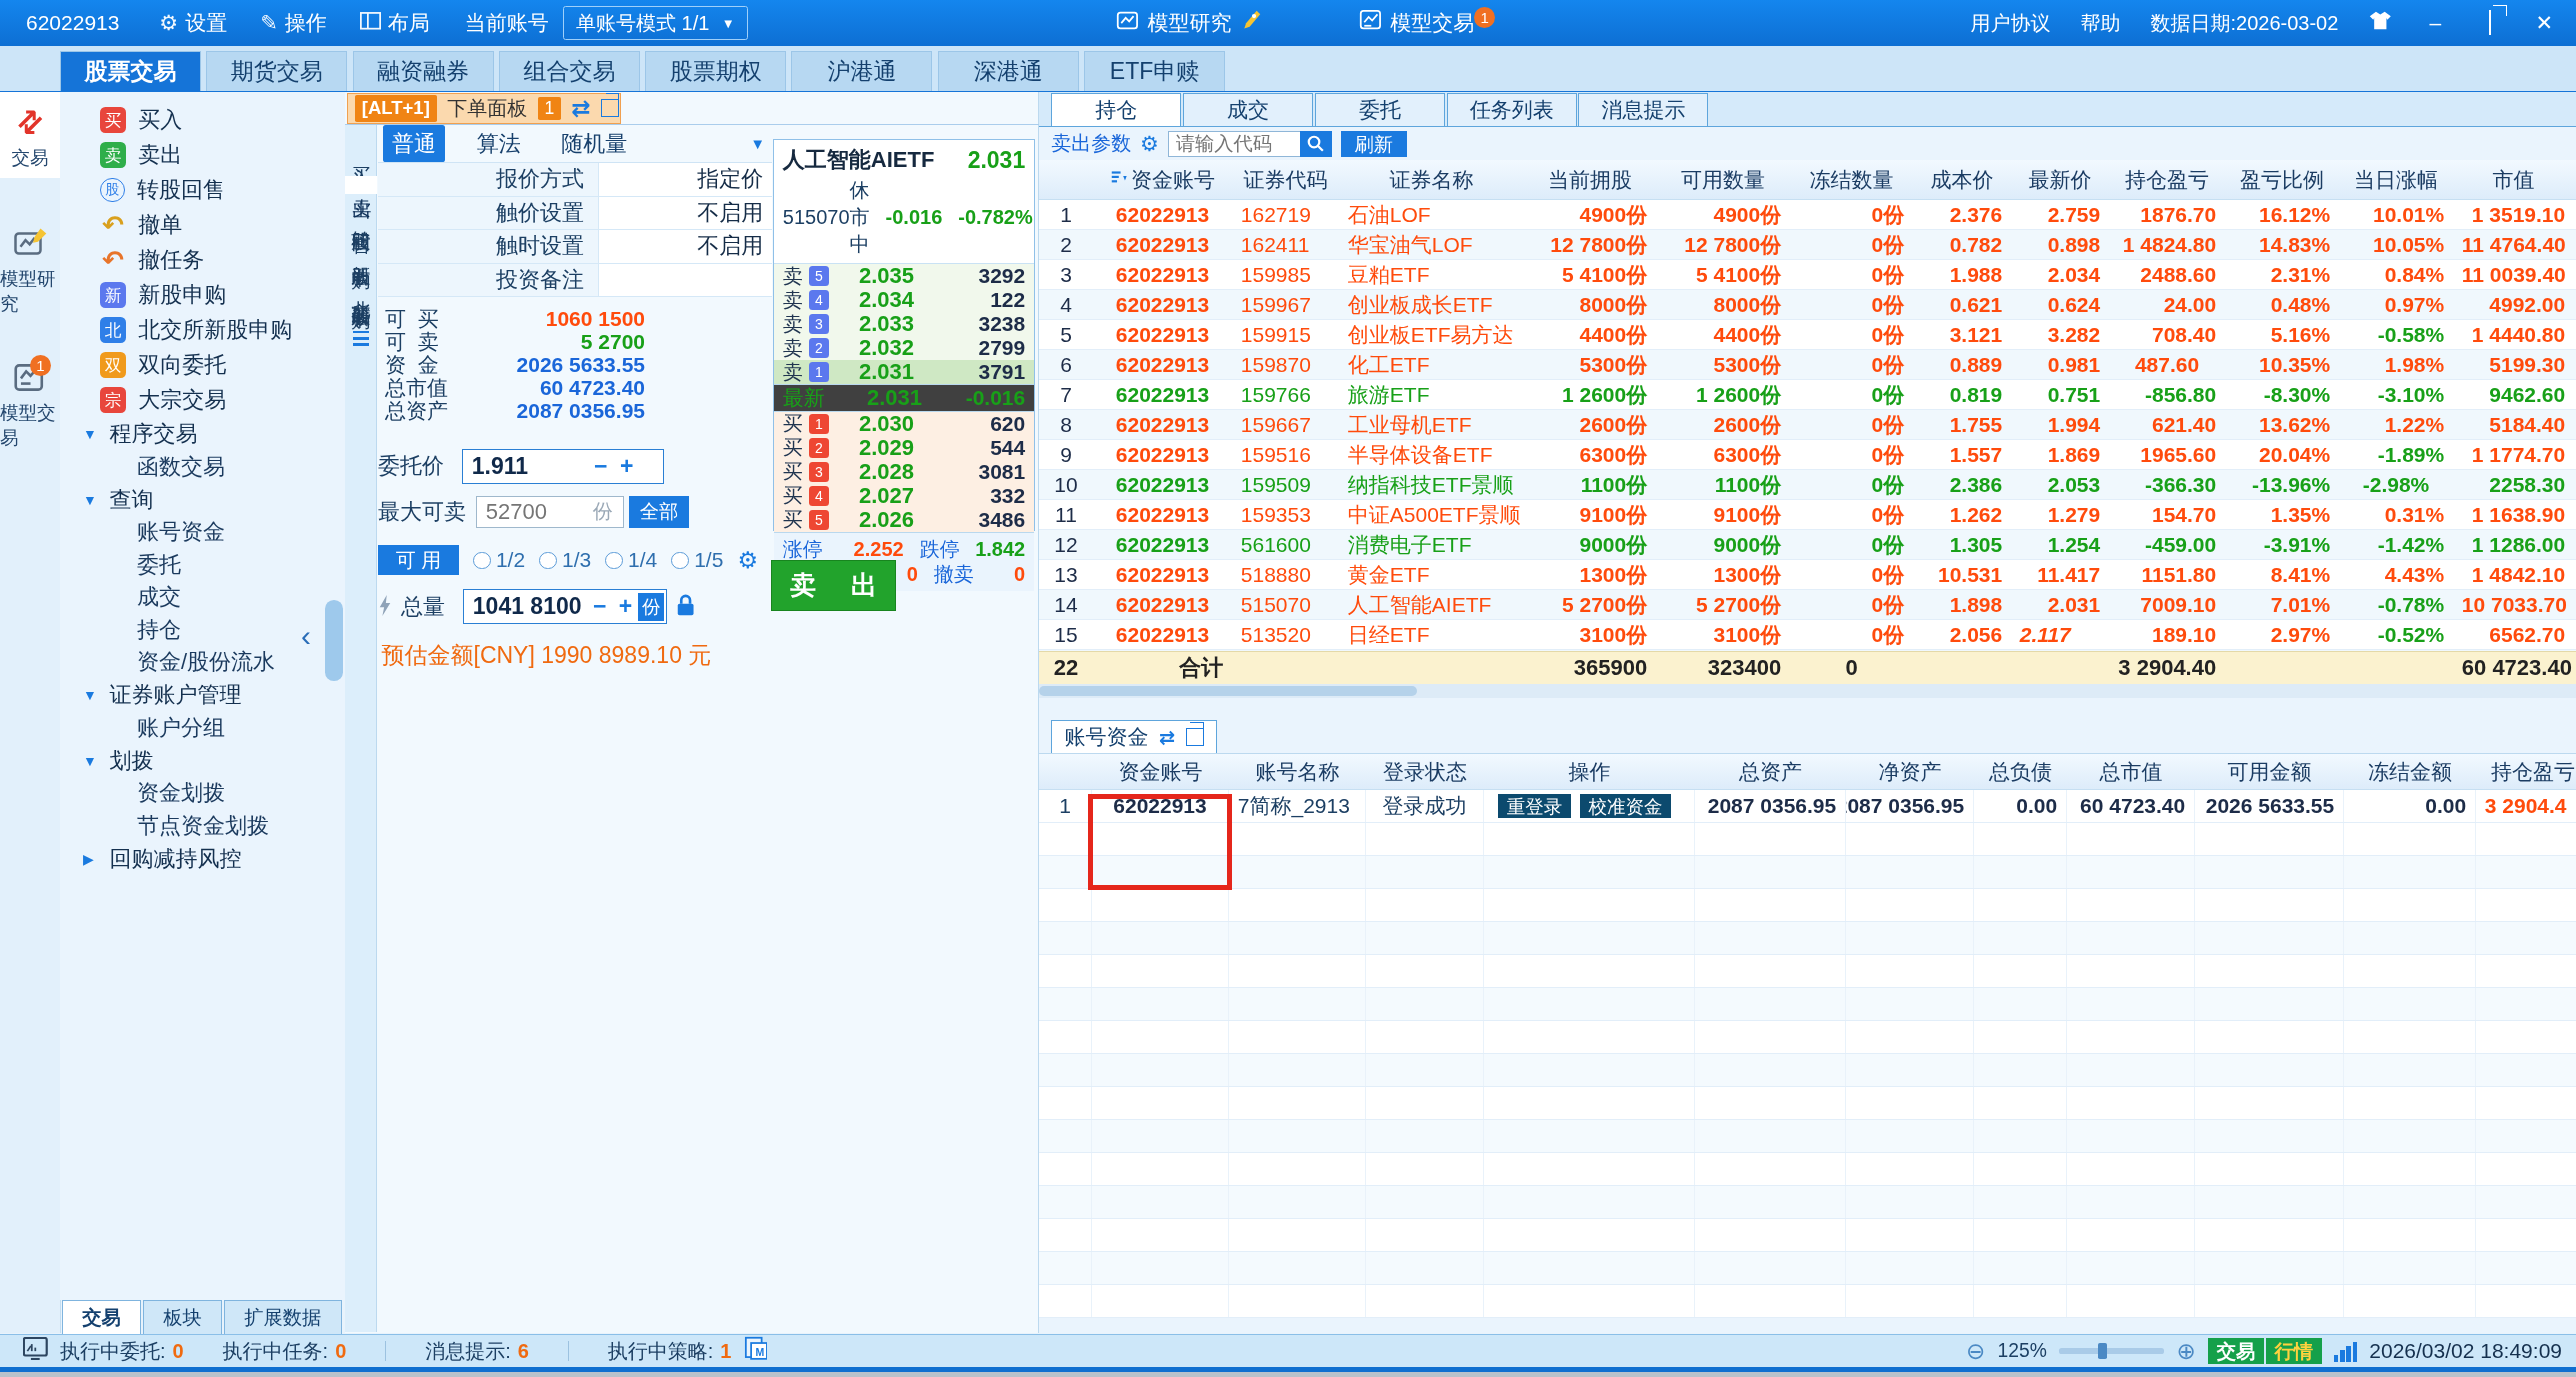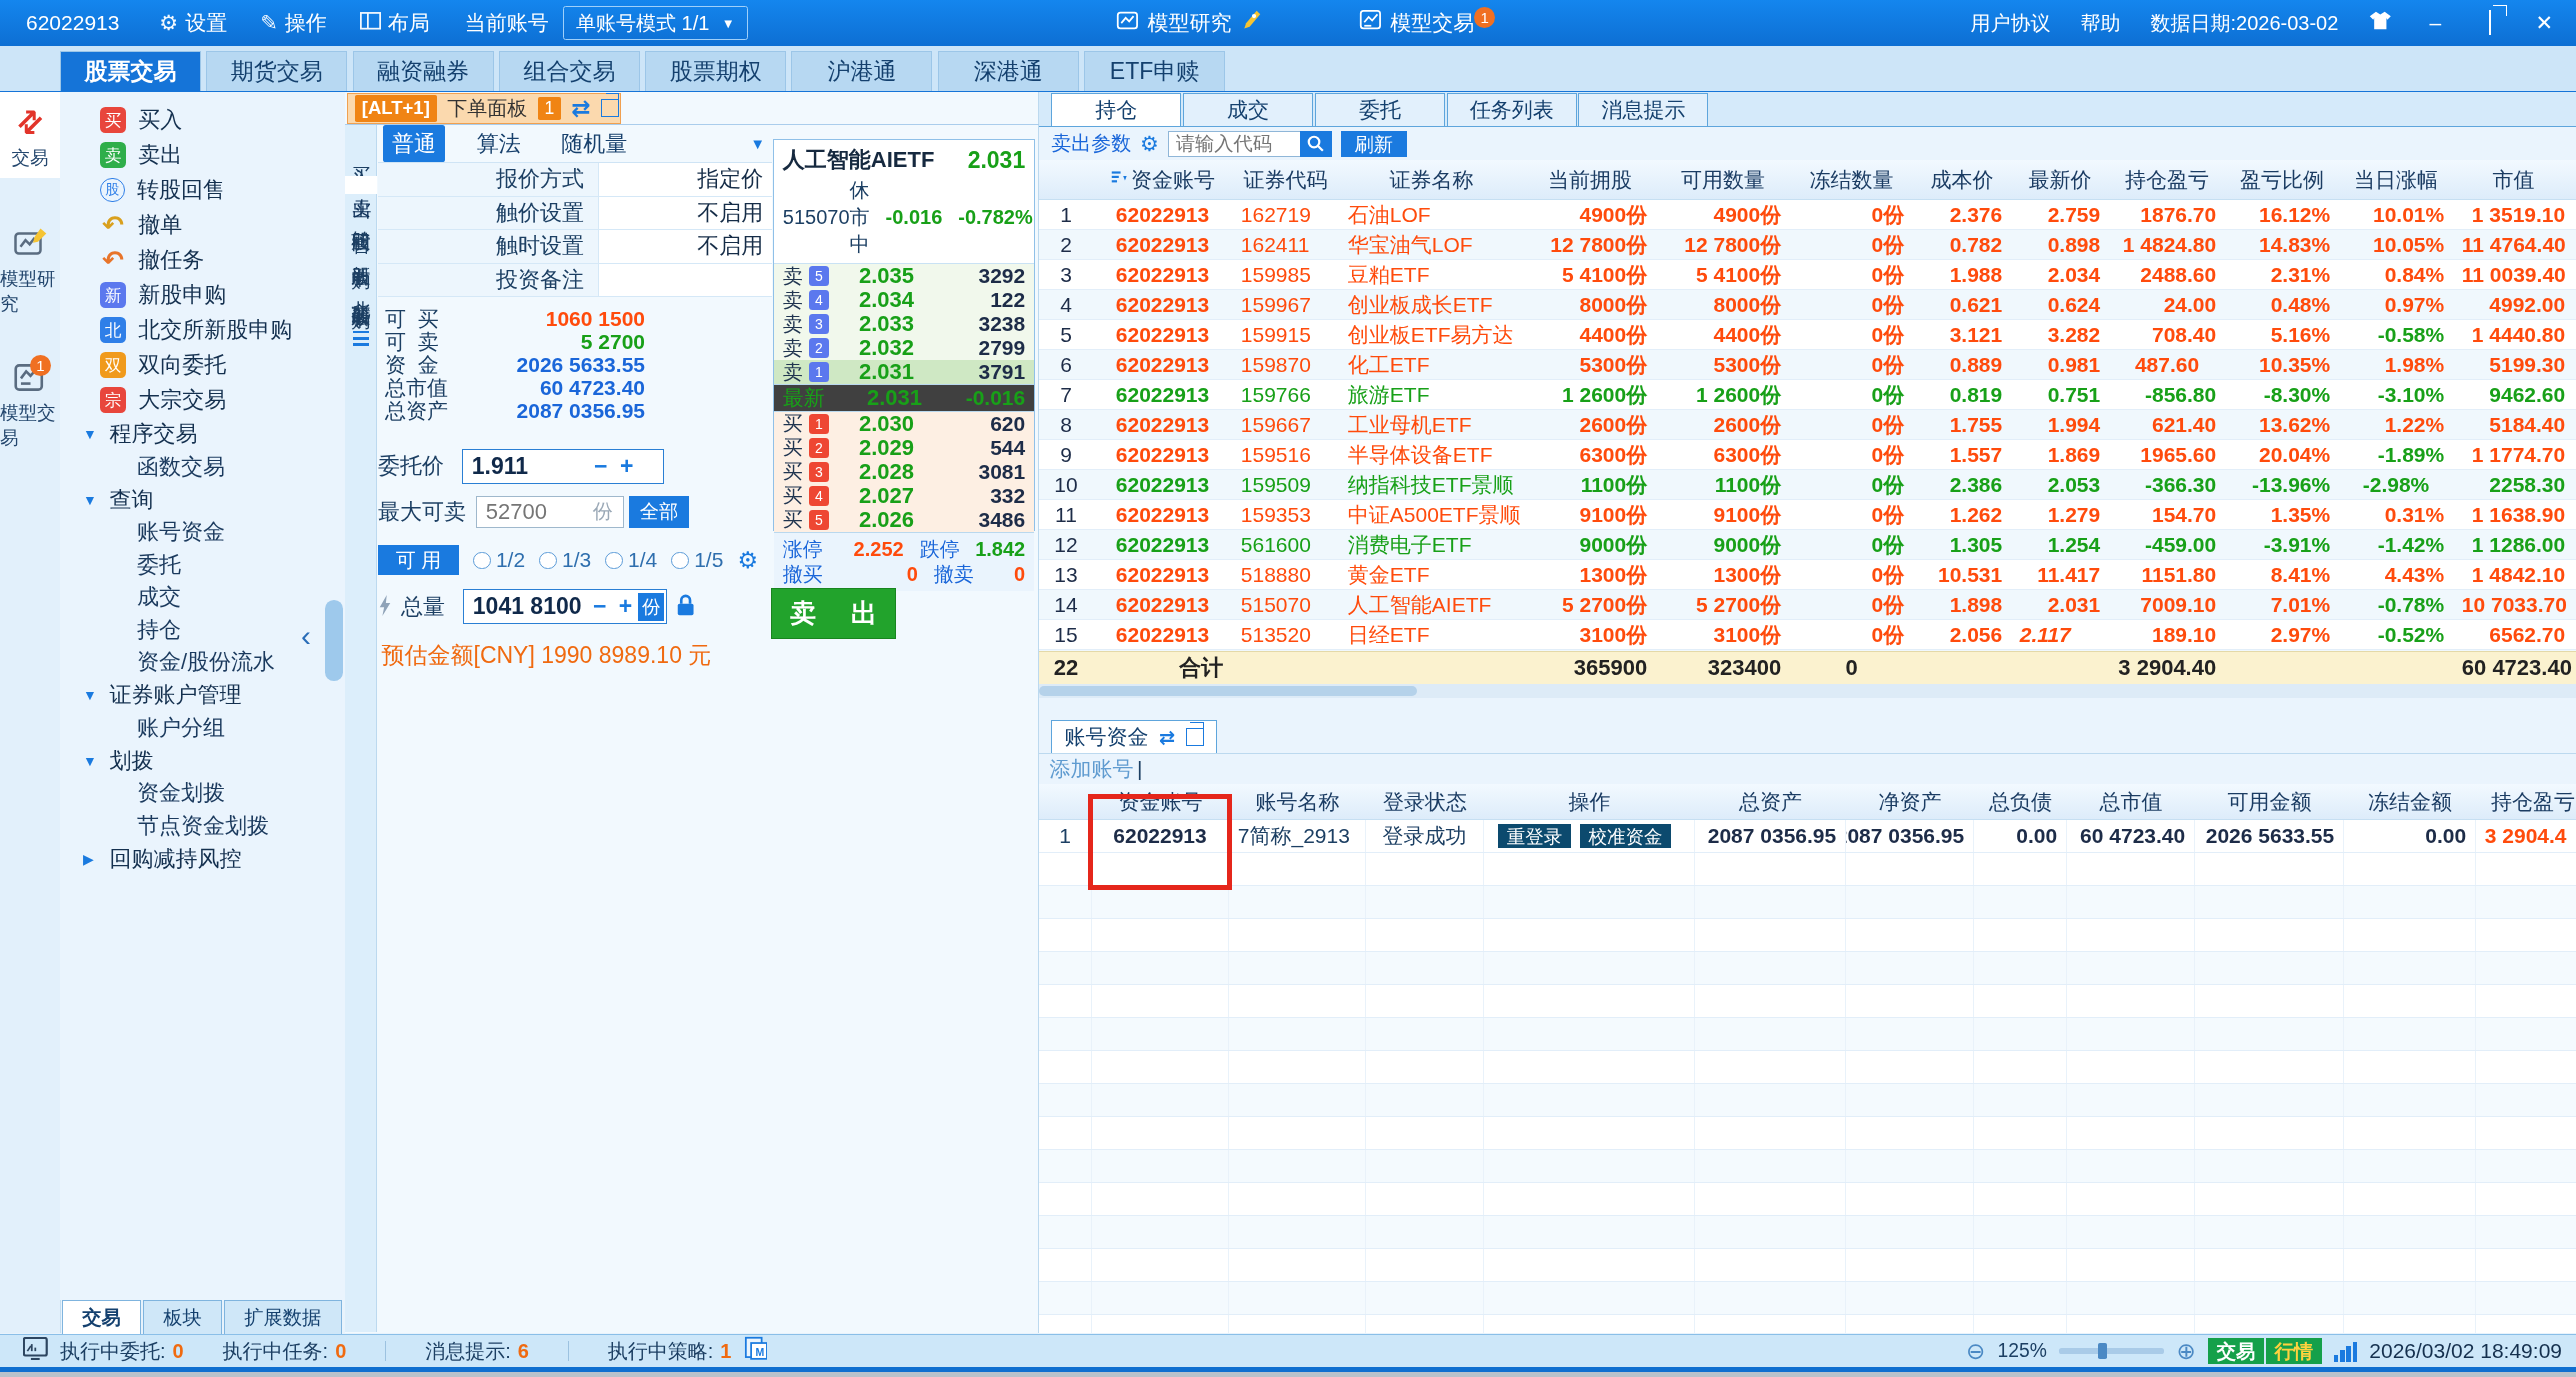--- a/index.html
+++ b/index.html
@@ -124,21 +124,21 @@
   .latest{display:flex;align-items:center;height:25.5px;padding:0 8.8px;font-size:21px;border-top:0.9px solid #b9d8ee;border-bottom:0.9px solid #b9d8ee;background:#404040}
   .latest .lab{color:#18a018;width:62px}
   .latest .prc{flex:1;text-align:center;color:#18a018;font-weight:700;font-size:22px}
   .latest .chg{width:81px;text-align:right;color:#18a018;font-weight:700}
   .q-foot{background:#eaf4fd;border-top:0.9px solid #b9d8ee;padding:3.5px 8.8px;font-size:20px}
   .qf-row{display:flex;align-items:center;height:25.5px}
   .qf-lab{width:56px;color:#1a66d9}
   .qf-v1{width:79px;text-align:right;font-weight:700}
   .qf-lab2{width:62px;margin-left:16px;color:#1a66d9}
   .qf-v2{flex:1;text-align:right;font-weight:700}
-  .sell-btn{position:absolute;left:426px;top:496px;width:125px;height:51px;background:#22a32c;color:#fff;
+  .sell-btn{position:absolute;left:426px;top:468px;width:125px;height:51px;background:#22a32c;color:#fff;
     font-size:26px;font-weight:700;letter-spacing:14px;display:flex;align-items:center;justify-content:center;
     padding-left:14px;box-sizing:border-box;border:0.9px solid #18851f}
 
   
   .right{position:absolute;left:1039px;top:92px;width:1537px;height:1241px;background:#eaf4fd;overflow:hidden}
   .r-tabs{height:35px;background:#d5eafa;border-bottom:1.8px solid #5ea5dc;display:flex;align-items:flex-end;padding-left:12.3px;box-sizing:border-box}
   .r-tab{width:128px;height:32px;border:0.9px solid #5ea5dc;border-bottom:none;background:#e2f0fc;display:flex;
     align-items:center;justify-content:center;font-size:21px;color:#14406e;margin-right:1.8px}
   .r-tab.active{background:#fff}
   .r-toolbar{height:33px;display:flex;align-items:center;gap:8.8px;padding-left:12.3px;background:#eaf4fd}
@@ -926,24 +926,20 @@
     </div>
 
   <div class="acct">
     <div class="acct-tabrow">
       <div class="acct-tab">
         <span>账号资金</span>
         <span class="swap-ic" style="font-size:19.3px">⇄</span>
         <span class="dup-ic" style="background:#fff"></span>
       </div>
     </div>
-    <div class="add-row">
-        <span>添加账号</span>
-        <span style="color:#1c3f63;margin-left:3.5px">|</span>
-      </div>
     <div class="acct-head" id="acct-head">
         <div class="ph-cell" style="width: 53px;"></div>
         <div class="ph-cell" style="width: 137px;">资金账号</div>
         <div class="ph-cell" style="width: 137px;">账号名称</div>
         <div class="ph-cell" style="width: 118px;">登录状态</div>
         <div class="ph-cell" style="width: 211px;">操作</div>
         <div class="ph-cell" style="width: 151px;">总资产</div>
         <div class="ph-cell" style="width: 128px;">净资产</div>
         <div class="ph-cell" style="width: 93px;">总负债</div>
         <div class="ph-cell" style="width: 128px;">总市值</div>

